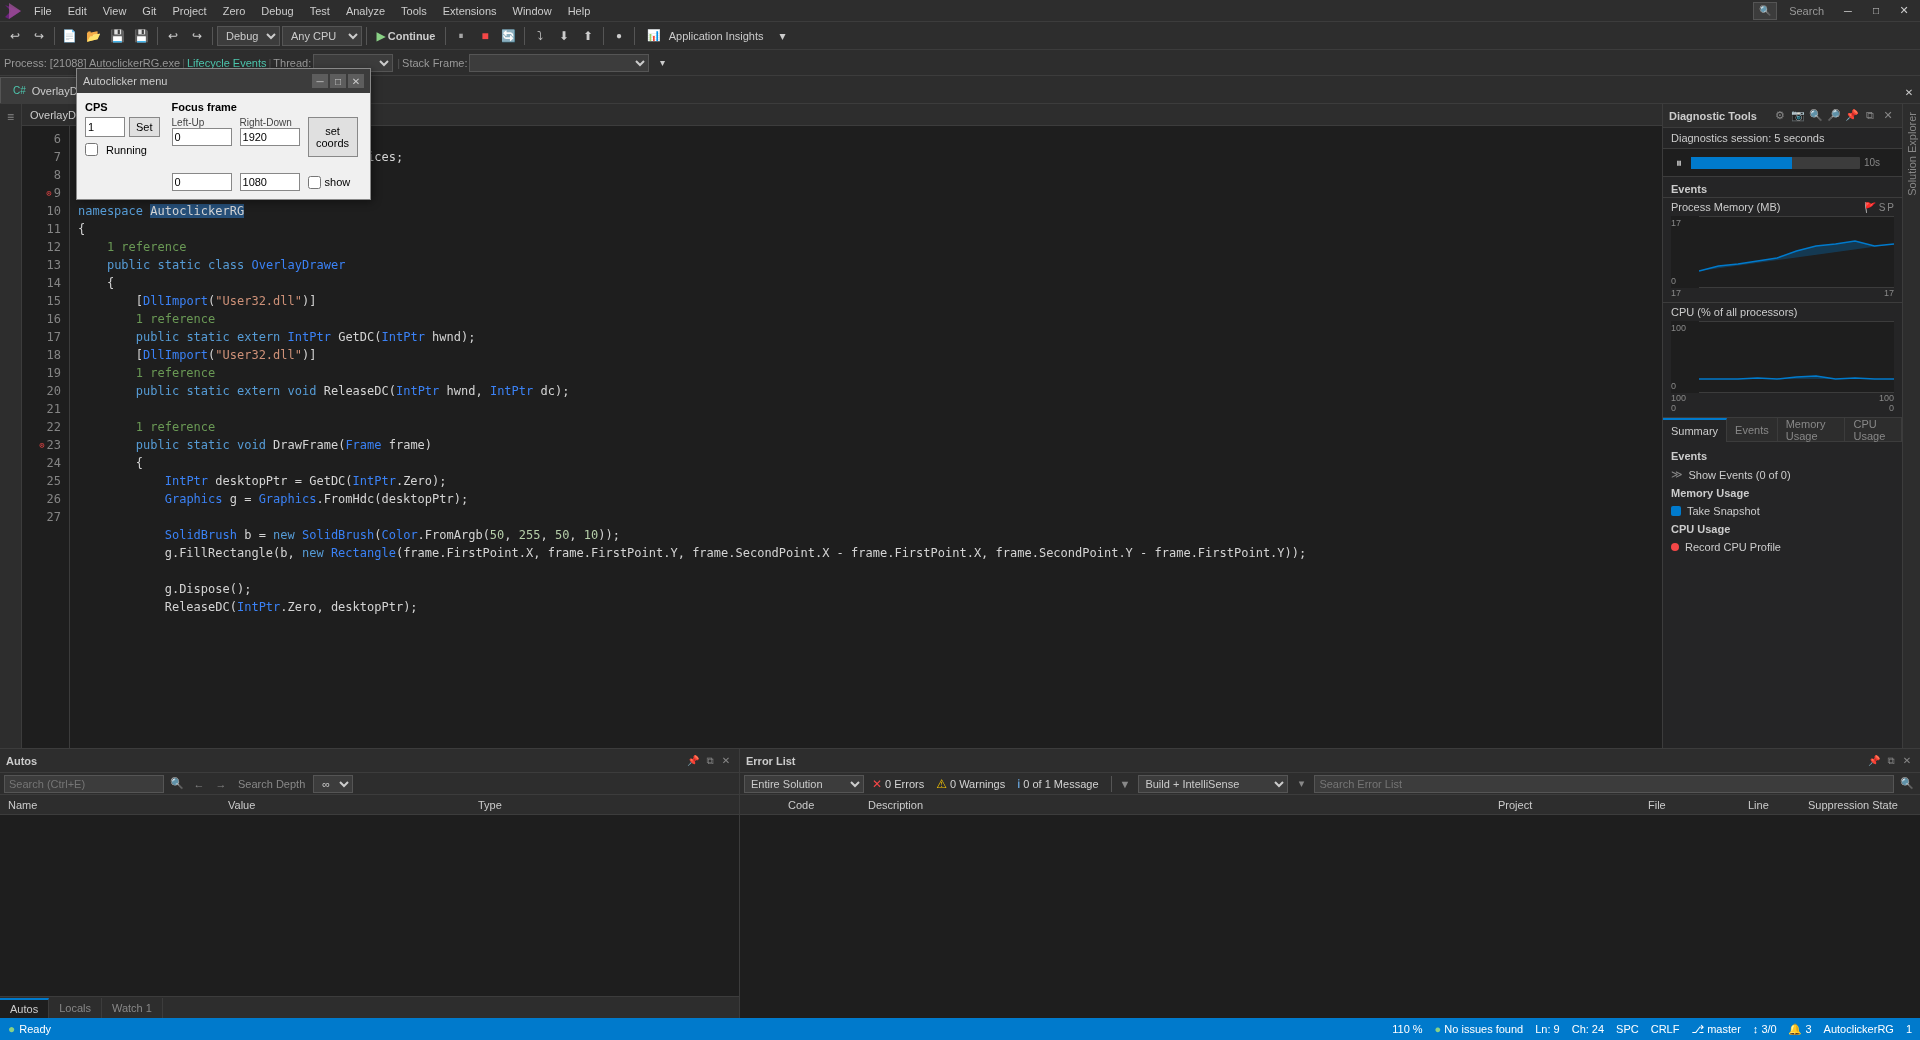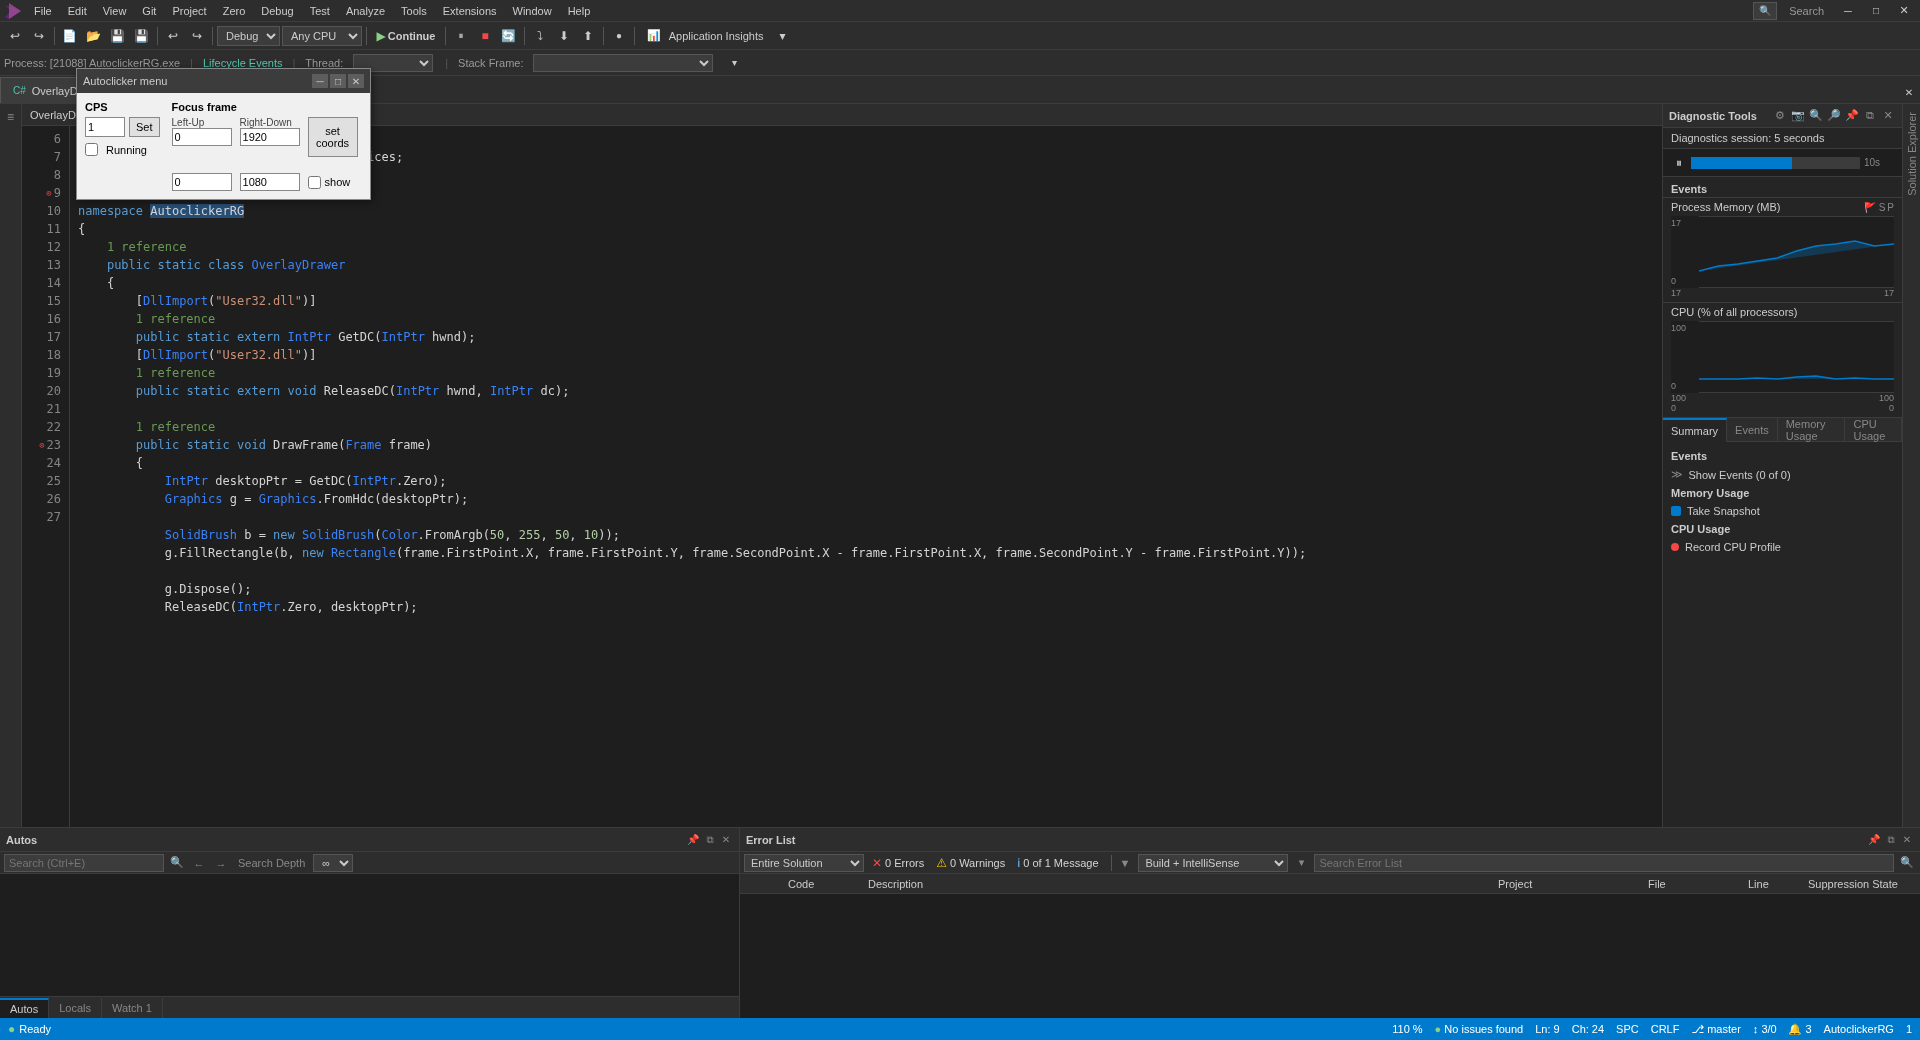--- a/index.html
+++ b/index.html
@@ -82,21 +82,21 @@
     }
 
     
     .toolbar2 {
       height: 26px;
       background: #2d2d2d;
       display: flex;
       align-items: center;
       padding: 0 4px;
       border-bottom: 1px solid #3c3c3c;
-      gap: 8px;
+      gap: 0;
       font-size: 11px;
       color: #cccccc;
     }
     .toolbar2-text { font-size: 11px; color: #999; }
     .toolbar2-link { color: #4ec9b0; cursor: pointer; }
     .toolbar2-dropdown {
       height: 18px;
       background: #3c3c3c;
       border: 1px solid #555;
       color: #cccccc;
@@ -1027,21 +1027,21 @@
         <span>Record CPU Profile</span>
       </div>
     </div>
   </div>
 
   <div class="right-sidebar">
     <div class="right-sidebar-label">Solution Explorer</div>
   </div>
 </div>
 
-<div class="bottom-panels" style="position:absolute;bottom:22px;left:0;right:0;height:191px;display:flex;border-top:1px solid #3c3c3c;">
+<div class="bottom-panels" style="position:absolute;bottom:22px;left:0;right:0;height:270px;display:flex;border-top:1px solid #3c3c3c;">
 
   <div class="autos-panel">
     <div class="panel-header">
       <div style="display:flex;align-items:center;gap:4px">
         <span class="panel-title">Autos</span>
       </div>
       <div class="panel-icons">
         <button class="panel-icon-btn">📌</button>
         <button class="panel-icon-btn">⧉</button>
         <button class="panel-icon-btn">✕</button>
@@ -1049,20 +1049,25 @@
     </div>
     <div class="autos-toolbar">
       <input class="search-box" type="text" placeholder="Search (Ctrl+E)" style="">
       <button class="autos-toolbar-btn">🔍</button>
       <button class="autos-toolbar-btn">←</button>
       <button class="autos-toolbar-btn">→</button>
       <span style="font-size:11px;color:#888;margin:16px 4px">Search Depth</span>
       <select class="toolbar-dropdown" style="height:18px;width:40px;">
         <option>∞</option>
       </select>
+    </div>
+    <div class="autos-table-header">
+      <span class="autos-col-name">Name</span>
+      <span class="autos-col-value">Value</span>
+      <span class="autos-col-type">Type</span>
     </div>
     <div class="autos-body"></div>
     <div class="autos-tabs">
       <div class="autos-tab active">Autos</div>
       <div class="autos-tab">Locals</div>
       <div class="autos-tab">Watch 1</div>
     </div>
   </div>
 
   <div class="error-panel">

